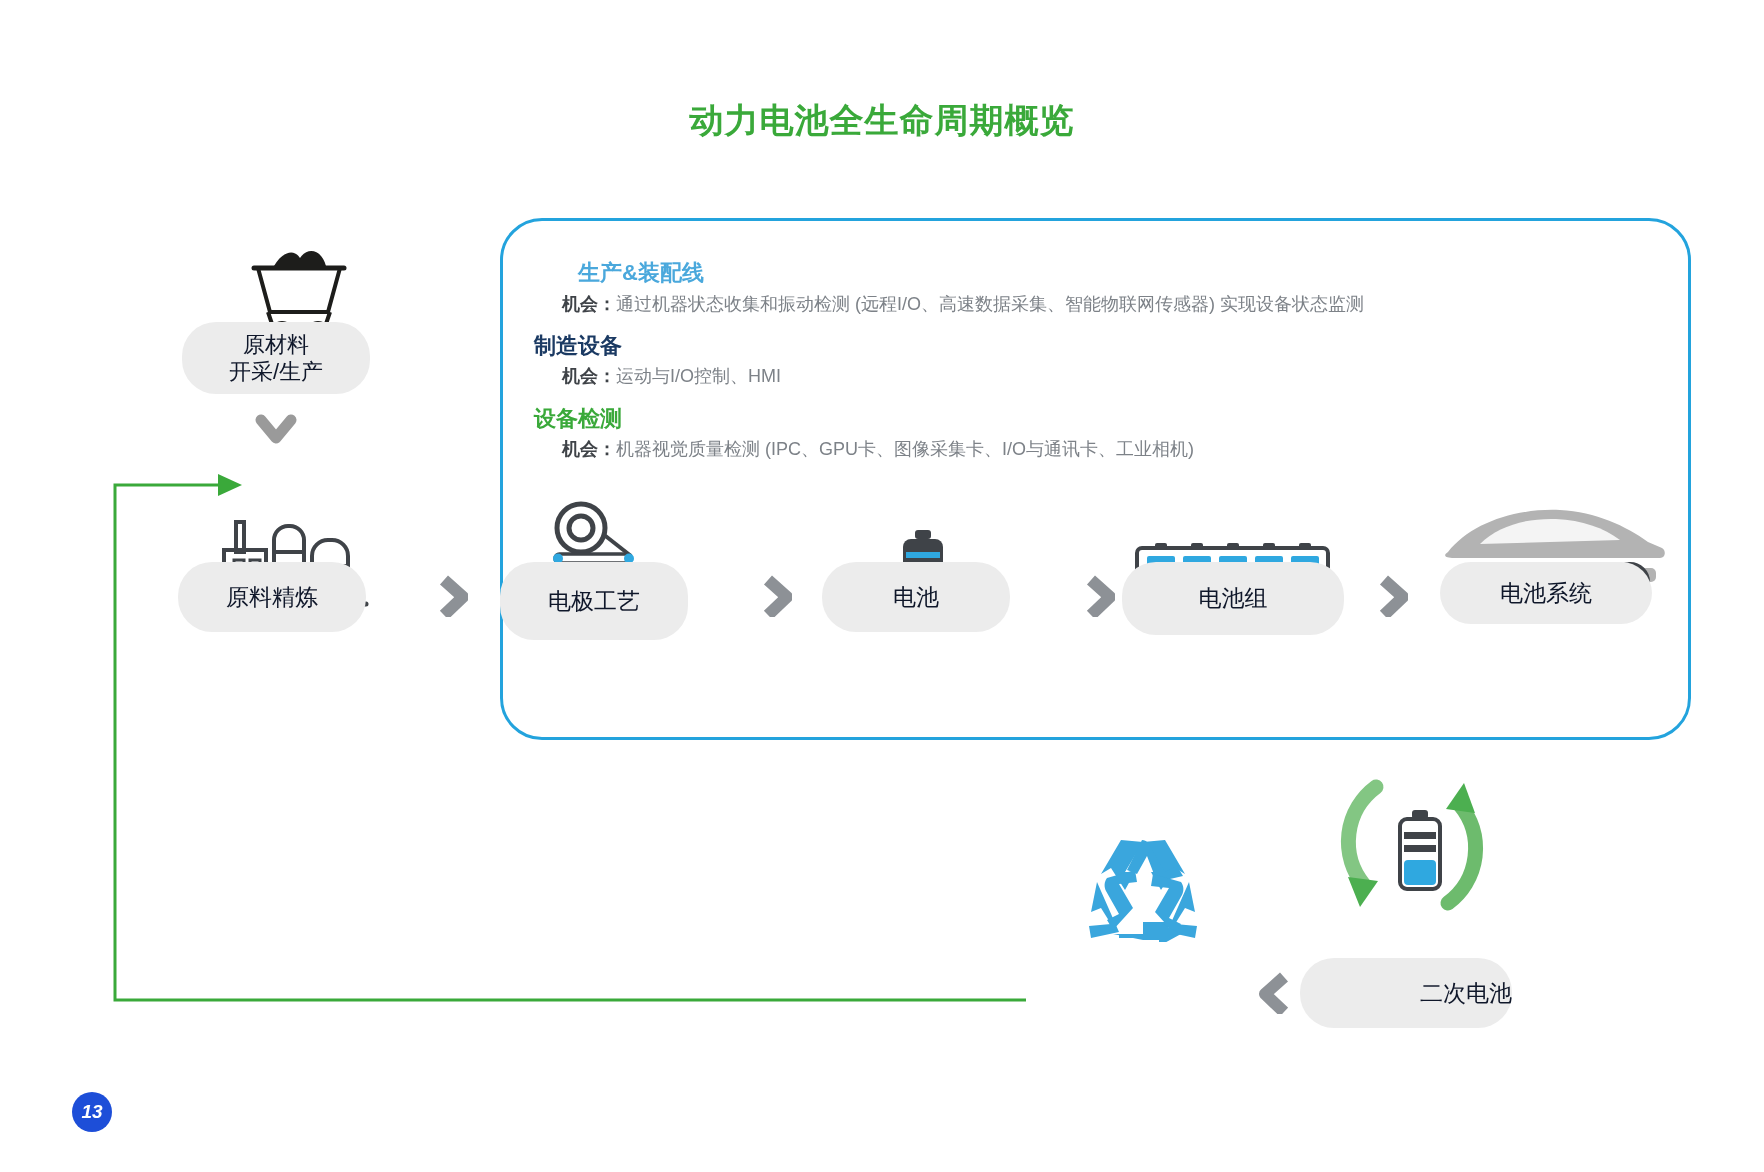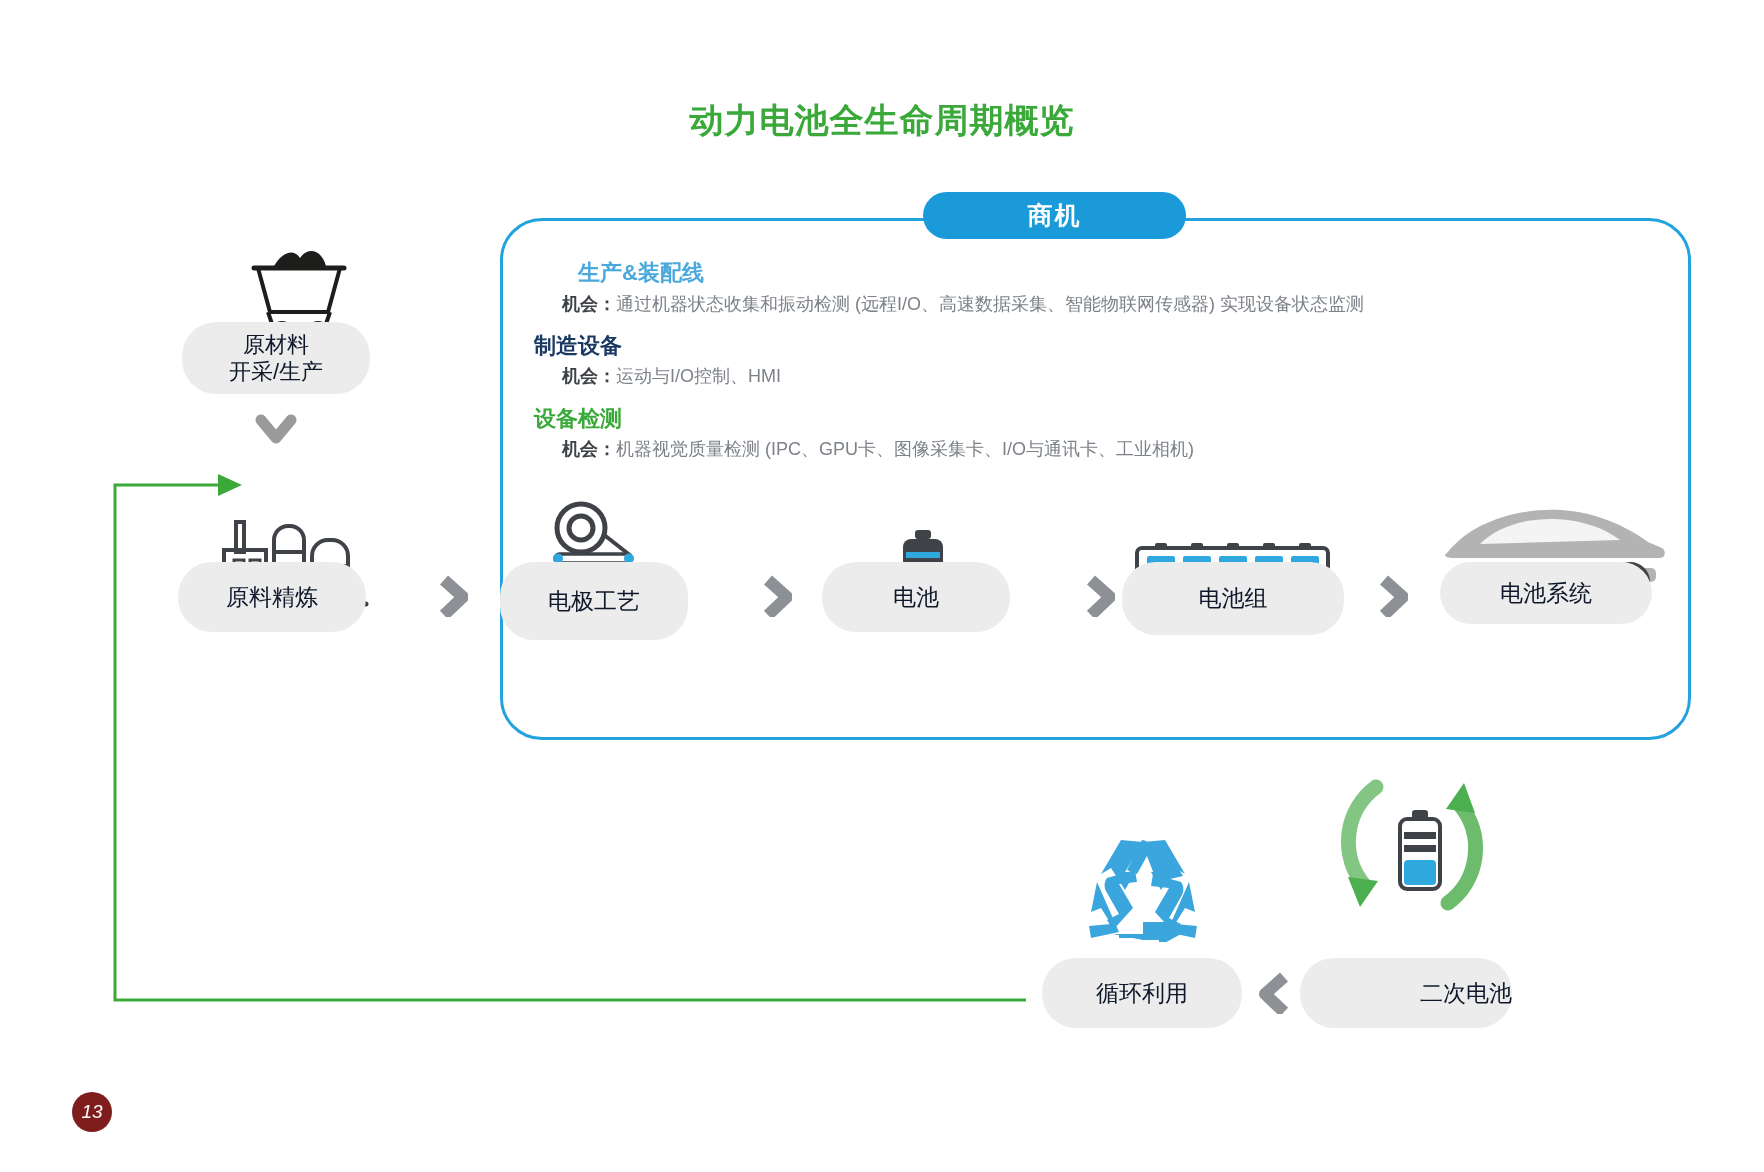--- a/index.html
+++ b/index.html
@@ -78,38 +78,37 @@
   .chev { position:absolute; width:30px; height:42px; }
 
   
   .icon { position:absolute; }
 
   
   .pagenum {
     position:absolute;
     left:72px; top:1092px;
     width:40px; height:40px;
-    background:#7f1d1d;
+    background:#1d4ed8;
     border-radius:50%;
     color:#ffffff;
     font-size:19px;
     font-style:italic;
-    font-weight:normal;
+    font-weight:bold;
     display:flex; align-items:center; justify-content:center;
   }
 </style>
 </head>
 <body>
 
 <div class="stage">
 
   <div class="title">动力电池全生命周期概览</div>
 
   <div class="blue-box"></div>
-  <div class="badge">商机</div>
 
   <div class="opp-block">
 
     <div class="opp-group">
       <div class="opp-head c-blue">生产&amp;装配线</div>
       <div class="opp-line"><b>机会：</b><span>通过机器状态收集和振动检测 (远程I/O、高速数据采集、智能物联网传感器) 实现设备状态监测</span></div>
     </div>
 
     <div class="opp-group">
       <div class="opp-head c-navy">制造设备</div>
@@ -290,19 +289,16 @@
       <path d="M24 96 L54 96 L54 84 L84 84 L70 102 L54 102 Z"></path>
     </g>
     <g fill="#3aa6dd">
       <path d="M53 2 C58 2 60 6 62 10 L76 34 L88 28 L94 38 L68 44 L58 18 L48 36 L38 32 Z"></path>
       <path d="M18 40 C15 44 15 49 17 53 L30 76 L18 82 L24 92 L44 70 L30 46 L48 44 L46 32 Z"></path>
       <path d="M92 44 C95 48 95 53 93 57 L80 80 L92 86 L86 96 L66 74 L80 50 L62 48 L64 36 Z"></path>
       <path d="M30 96 L70 96 L70 84 L92 96 L70 108 L70 100 L30 100 Z"></path>
     </g>
   </svg>
 
-  <div class="pill" style="left:1042px; top:958px; width:200px; height:70px;">
-    <span>循环利用</span>
-  </div>
 
   <div class="pagenum">13</div>
 
 </div>
 
 </body></html>

